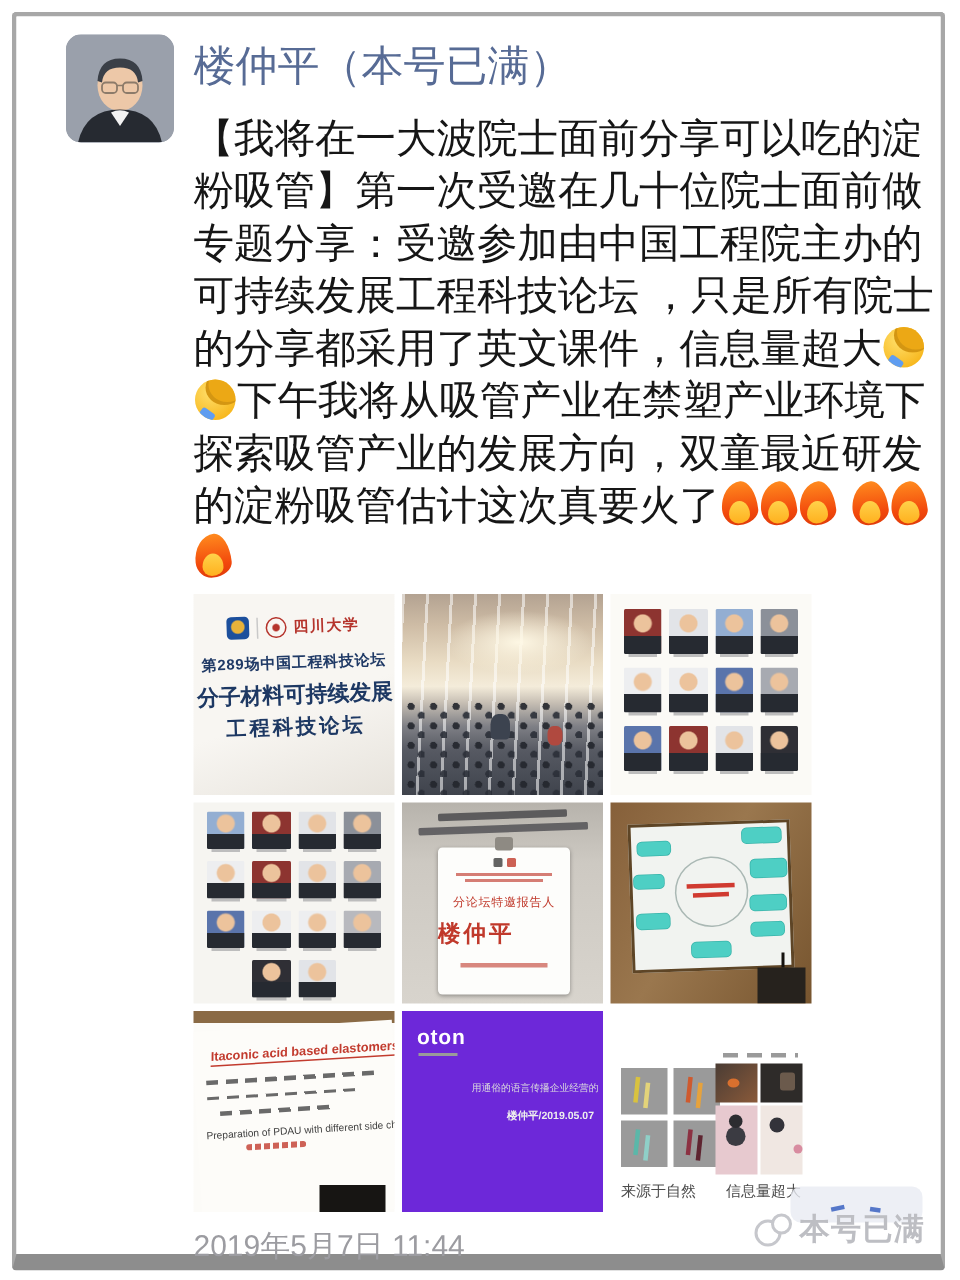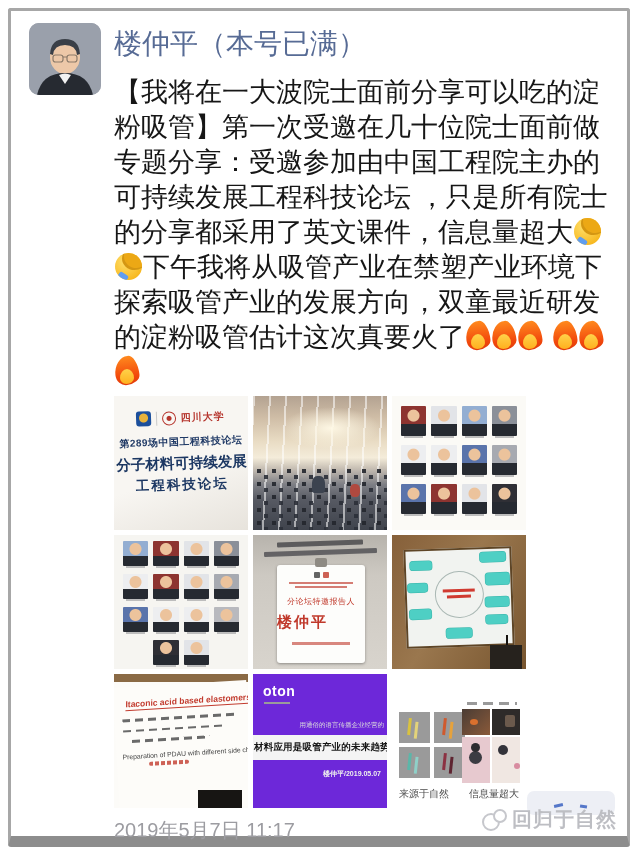--- a/index.html
+++ b/index.html
@@ -1,18 +1,18 @@
 <!DOCTYPE html>
 <html><head>
 <meta charset="utf-8">
 <style>
   html,body{margin:0;padding:0;width:640px;height:853px;background:#fff;overflow:hidden;
     font-family:"Liberation Sans","DejaVu Sans",sans-serif;}
   .frame{position:absolute;left:8px;top:8px;width:622px;height:839px;box-sizing:border-box;
-    background:#fff;border:3px solid #a7a7a7;border-bottom:11px solid #8d8d8d;border-radius:3px;}
+    background:#fff;border:3px solid #a7a7a7;border-bottom:11px solid #8d8d8d;border-radius:3px;padding-left:15px;}
   .post{position:relative;height:100%;box-sizing:border-box;padding:12px 12px 0 18px;}
   .header-row{display:flex;}
   .avatar{width:72px;height:72px;border-radius:10px;overflow:hidden;flex:none;background:#9aa0ab;}
   .avatar svg{display:block;}
   .main-col{flex:1;margin-left:13px;min-width:0;}
   .author{font-size:28px;line-height:34px;margin-top:4px;color:#576b95;font-weight:500;}
   .body-text{margin-top:14px;width:500px;font-size:27px;line-height:35px;color:#161616;word-break:break-all;}
   
   .facepalm{display:inline-block;width:27px;height:27px;margin:0 1px;vertical-align:-4px;border-radius:50%;
     background:radial-gradient(circle at 38% 32%,#ffdf6b,#f7b71d 78%);position:relative;overflow:hidden;}
@@ -279,21 +279,20 @@
               <div class="chem-cap">Preparation of PDAU with different side chain lengths</div>
               <div class="chem-sq"></div>
             </div>
             <div class="chem-pod"></div>
           </div>
 
           <div class="tile t-black">
             <div class="bk-logo">oton</div>
             <div class="bk-sub"></div>
             <div class="bk-l1">用通俗的语言传播企业经营的</div>
-            <div class="bk-band">材料应用是吸管产业的未来趋势</div>
             <div class="bk-l3">楼仲平/2019.05.07</div>
           </div>
 
           <div class="tile t-prod">
             <div class="prod-l">
               <div class="psq ps1"></div>
               <div class="psq ps2"></div>
               <div class="psq ps3"></div>
               <div class="psq ps4"></div>
             </div>
@@ -305,25 +304,25 @@
               <div class="pc pc4"></div>
             </div>
             <div class="prod-cap">
               <span>来源于自然</span>
               <span>信息量超大</span>
             </div>
           </div>
 
         </div>
 
-        <div class="date-row">2019年5月7日 11:17</div>
+        <div class="date-row">2019年5月7日 11:44</div>
       </div>
     </div>
 
     <div class="watermark">
       <div class="wm-pill"></div>
       <span class="wm-face"></span>
-      <span class="wm-text">回归于自然</span>
+      <span class="wm-text">本号已满</span>
       <span class="wm-acc1"></span>
       <span class="wm-acc2"></span>
     </div>
   </div>
 </div>
 
 </body></html>

